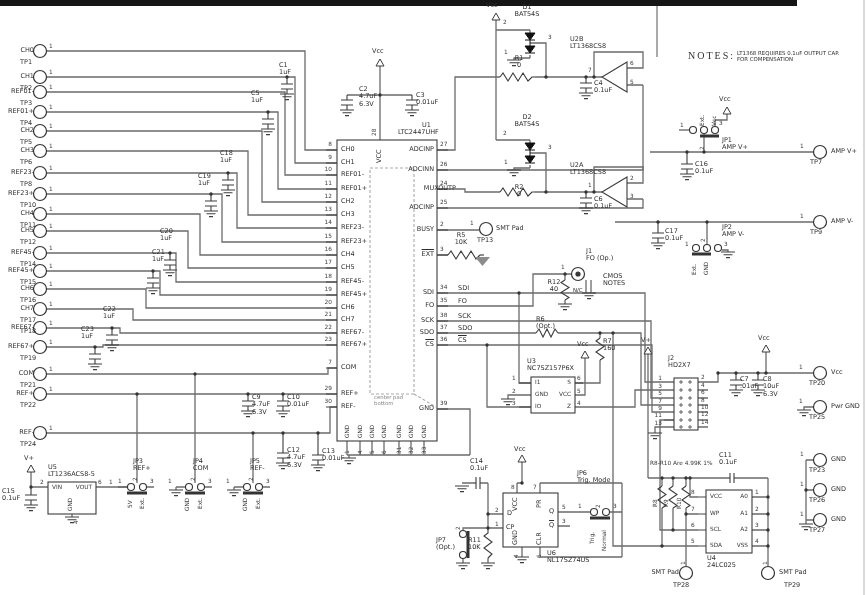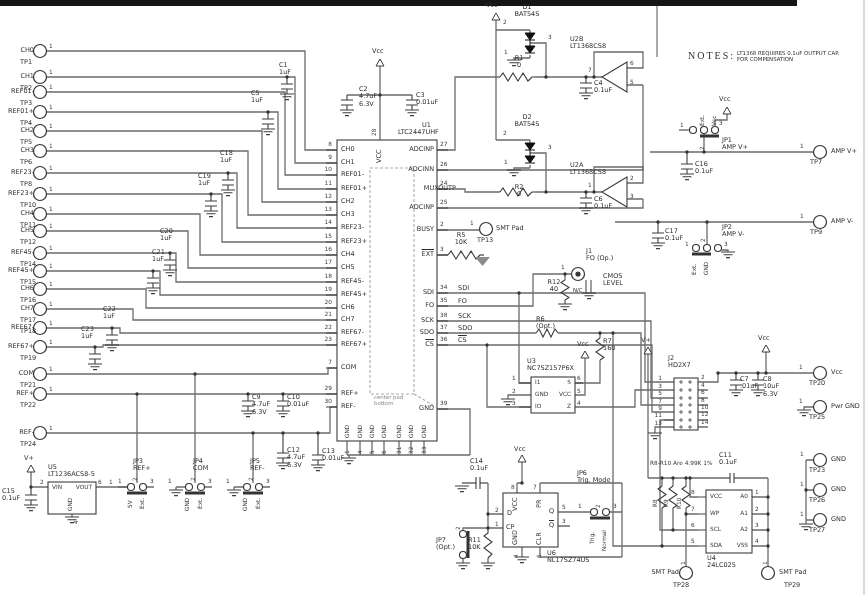--- a/index.html
+++ b/index.html
@@ -551,21 +551,21 @@
 <div class="t" style="left:458px;top:285px">SDI</div>
 <div class="t" style="left:458px;top:298px">FO</div>
 <div class="t" style="left:458px;top:313px">SCK</div>
 <div class="t" style="left:458px;top:325px">SDO</div>
 <div class="t ov" style="left:458px;top:337px">CS</div>
 
 <div class="t" style="left:586px;top:248px">J1
 FO (Op.)</div>
 <div class="t s6" style="left:561px;top:264px">1</div>
 <div class="t" style="left:603px;top:273px">CMOS
-LEVEL</div>
+NOTES</div>
 <div class="t tc" style="left:544px;top:279px;width:20px">R12
 40</div>
 <div class="t s5" style="left:573px;top:287px">N/C</div>
 <div class="t" style="left:536px;top:316px">R6
 (Opt.)</div>
 <div class="t" style="left:603px;top:338px">R7
 160</div>
 
 <div class="t" style="left:527px;top:358px">U3
 NC7SZ157P6X</div>

